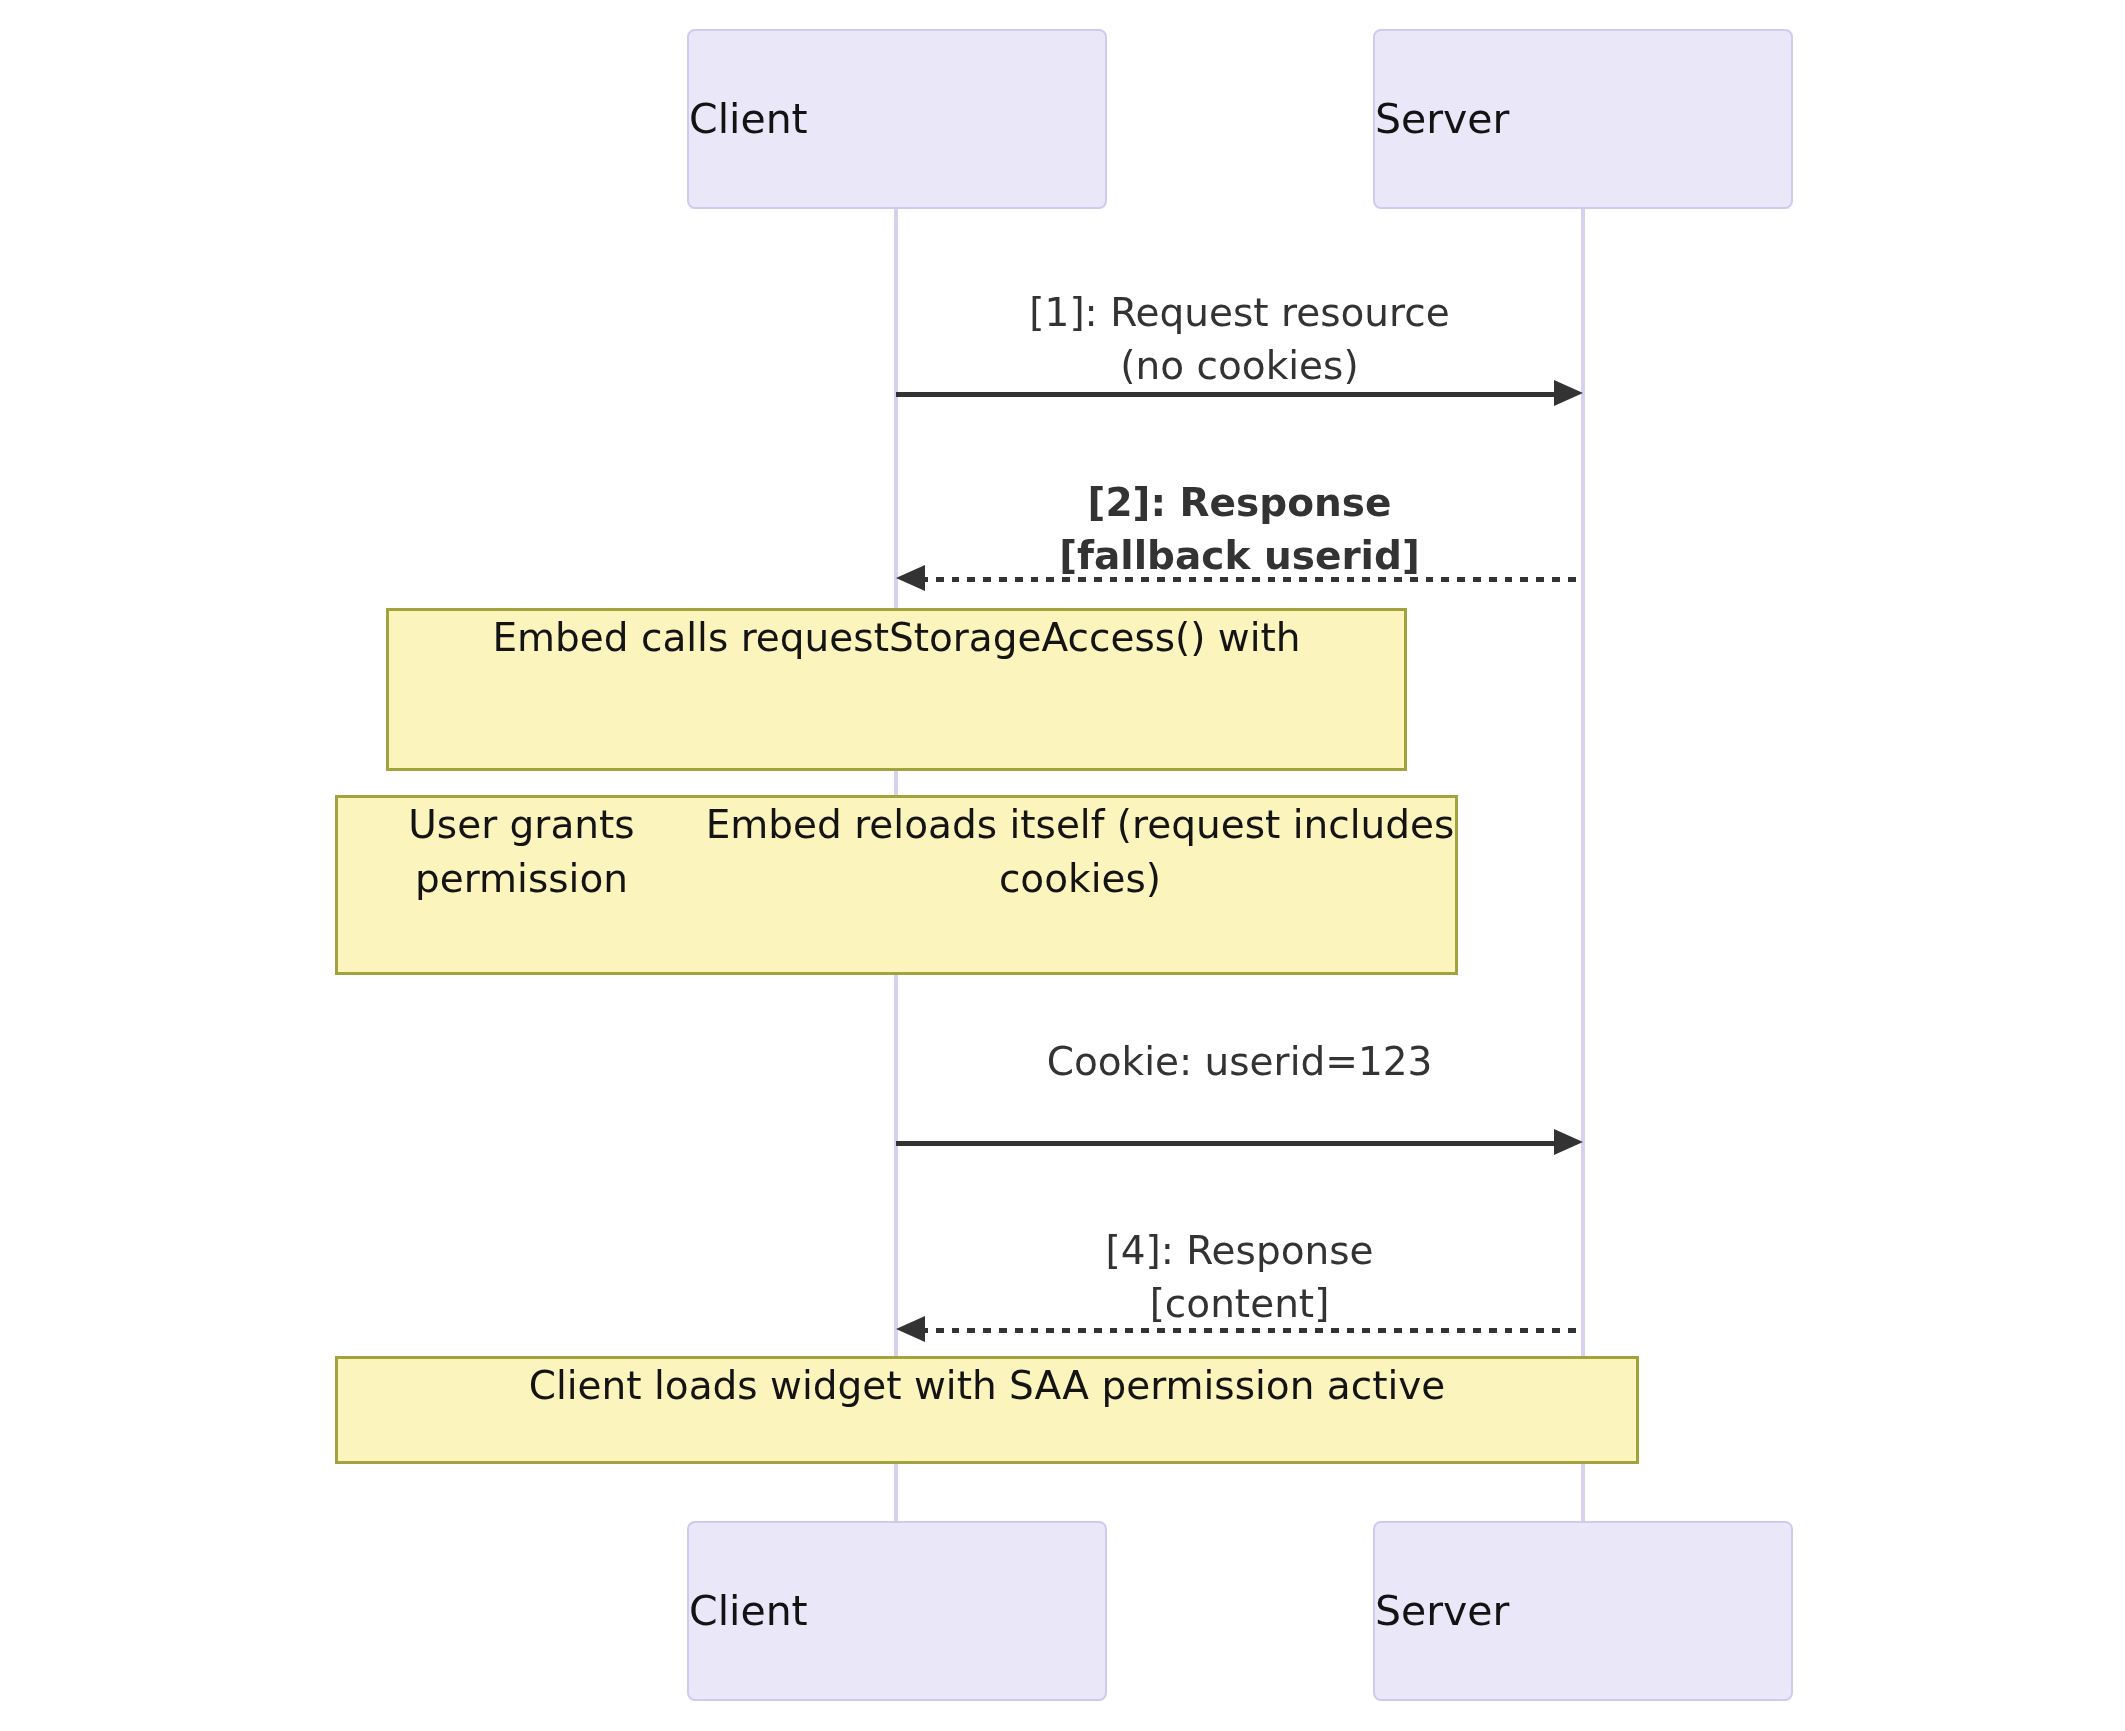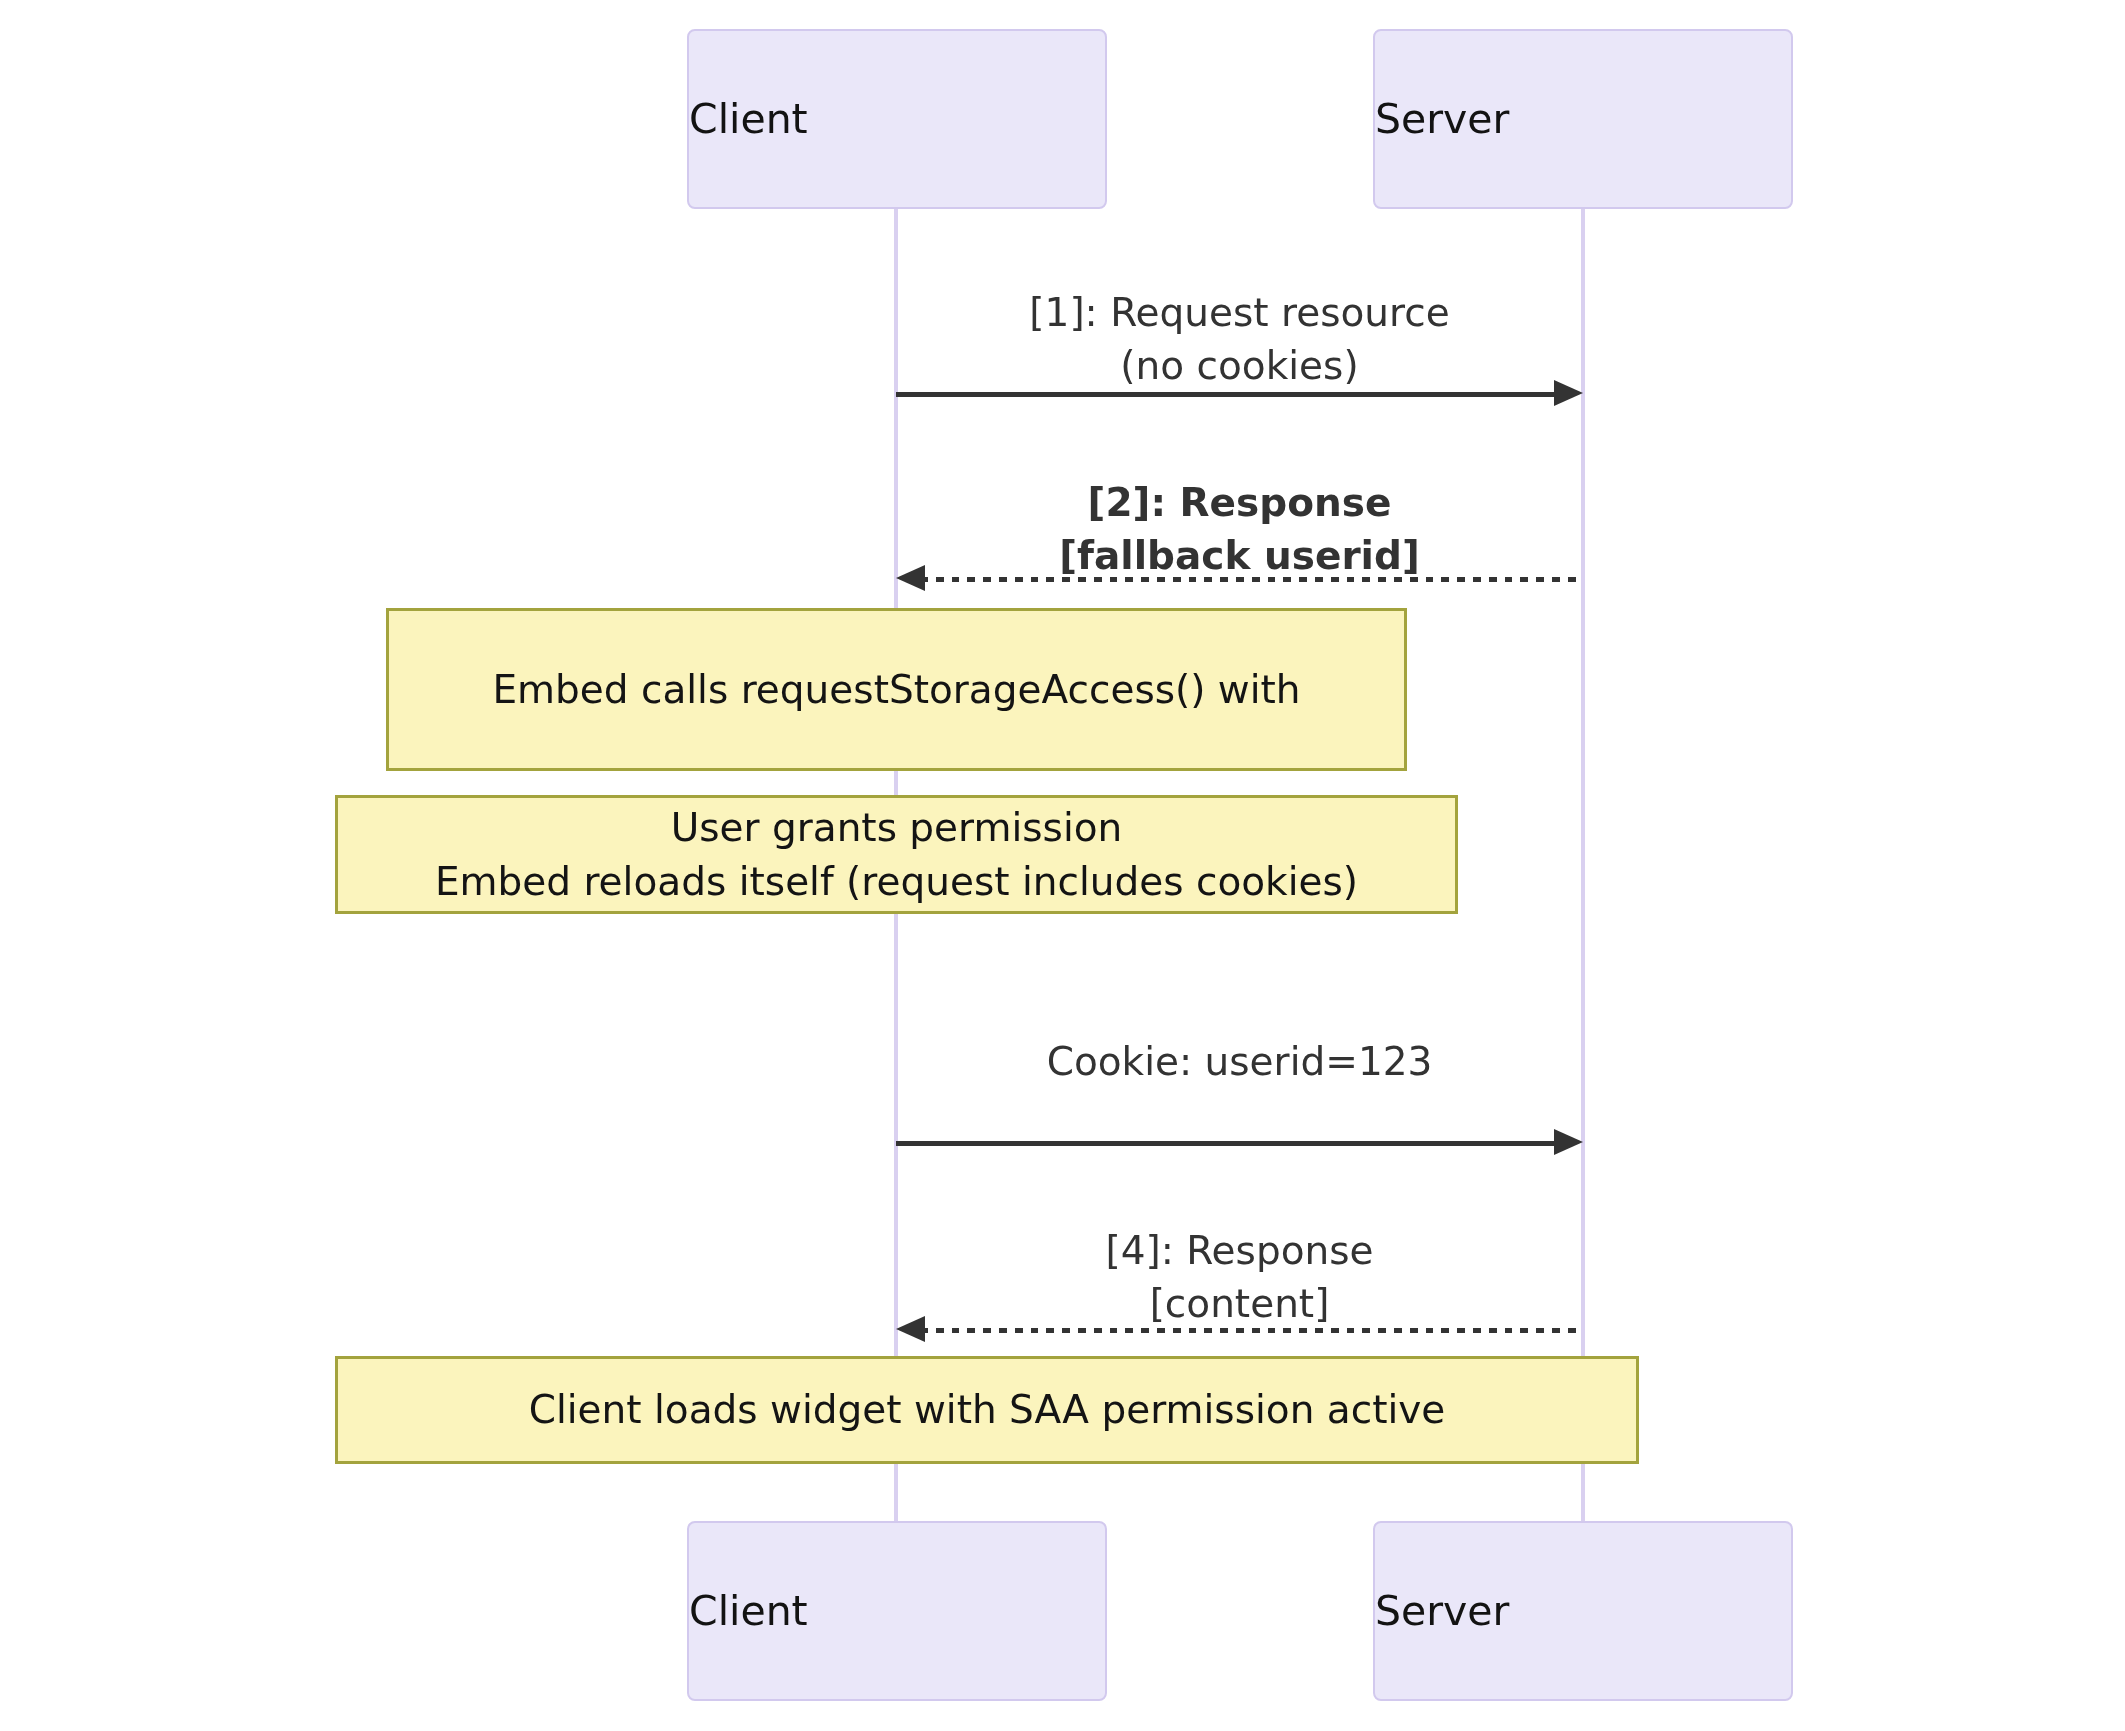--- a/index.html
+++ b/index.html
@@ -108,30 +108,30 @@
     border-right: 29.6px solid #333333;
   }
 
   
   .note {
     position: absolute;
     background: #FBF4BD;
     border: 3px solid #A3A33D;
     box-sizing: border-box;
     display: flex;
-    flex-direction: column;
-    align-items: center;
+    flex-direction: row;
+    align-items: flex-start;
     justify-content: center;
     text-align: center;
     font-size: 39px;
     line-height: 54px;
     color: #141414;
   }
   .note.n1 { left: 386px; top: 608px; width: 1021px; height: 163px; }
-  .note.n2 { left: 335px; top: 795px; width: 1123px; height: 119px; }
+  .note.n2 { left: 335px; top: 795px; width: 1123px; height: 180px; }
   .note.n3 { left: 335px; top: 1356px; width: 1304px; height: 108px; }
 </style>
 </head>
 <body>
 
 <div class="canvas">
 
   <div class="actor client top">
     <span>Client</span>
   </div>

